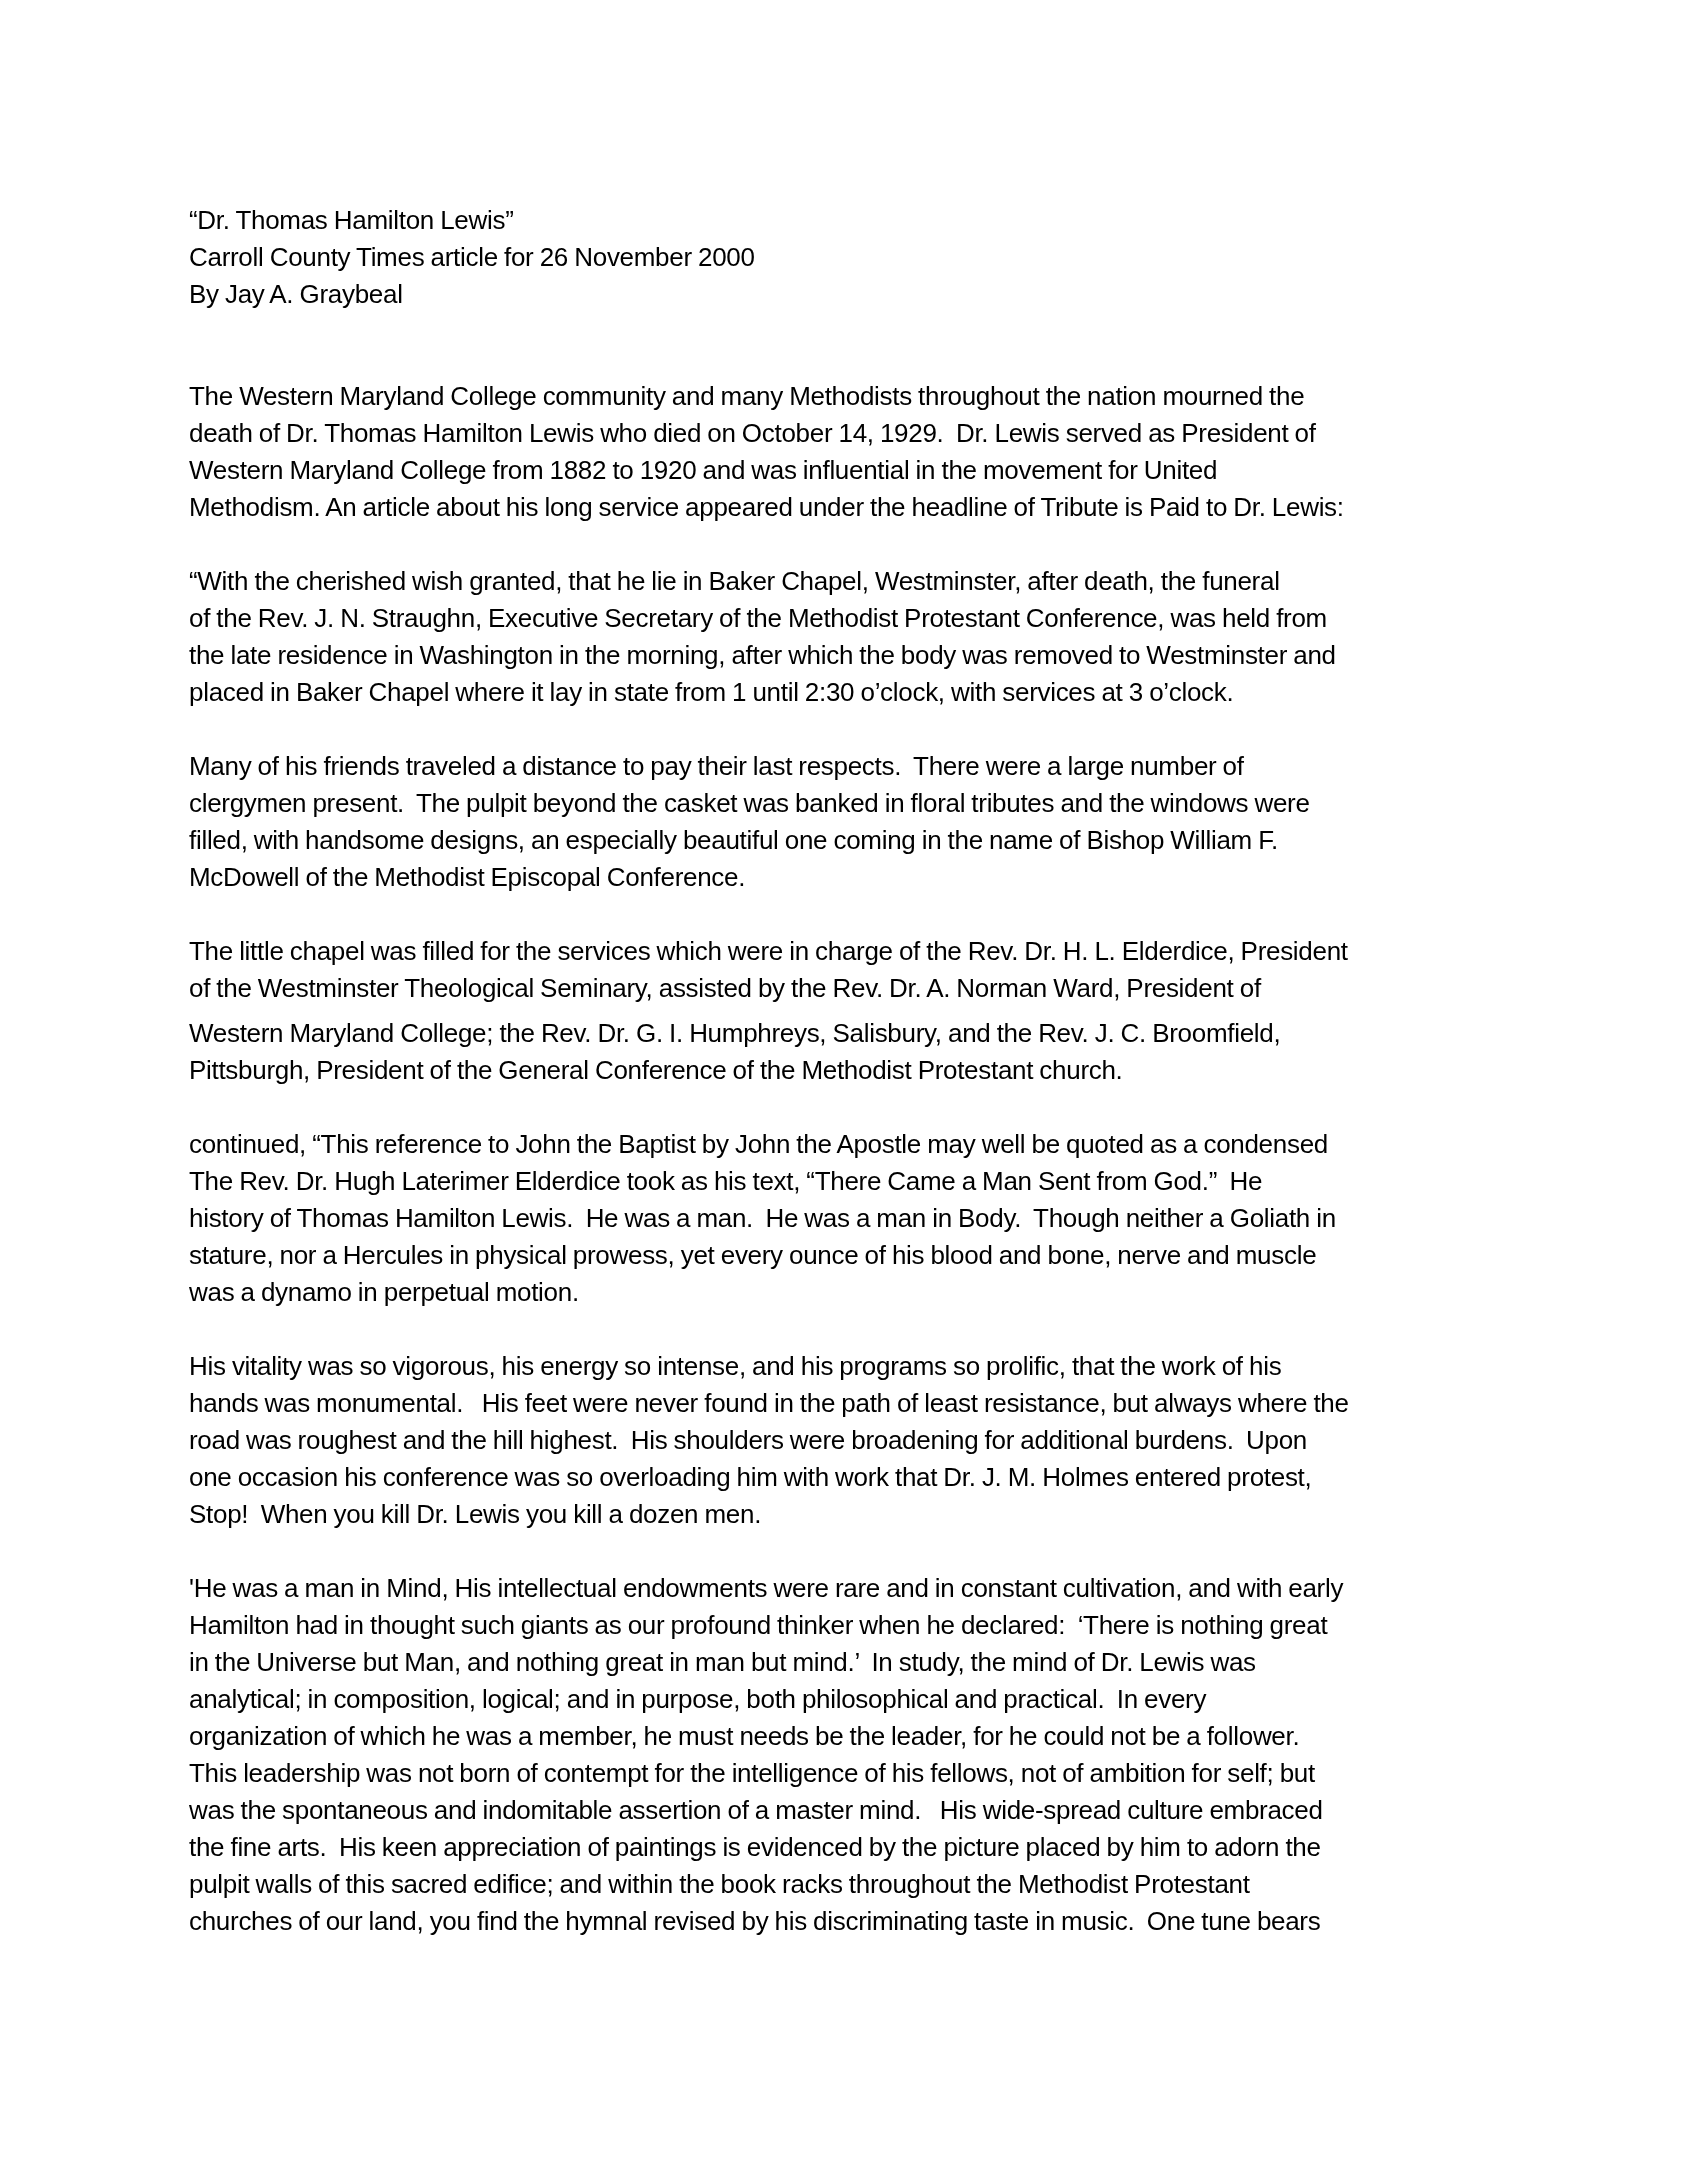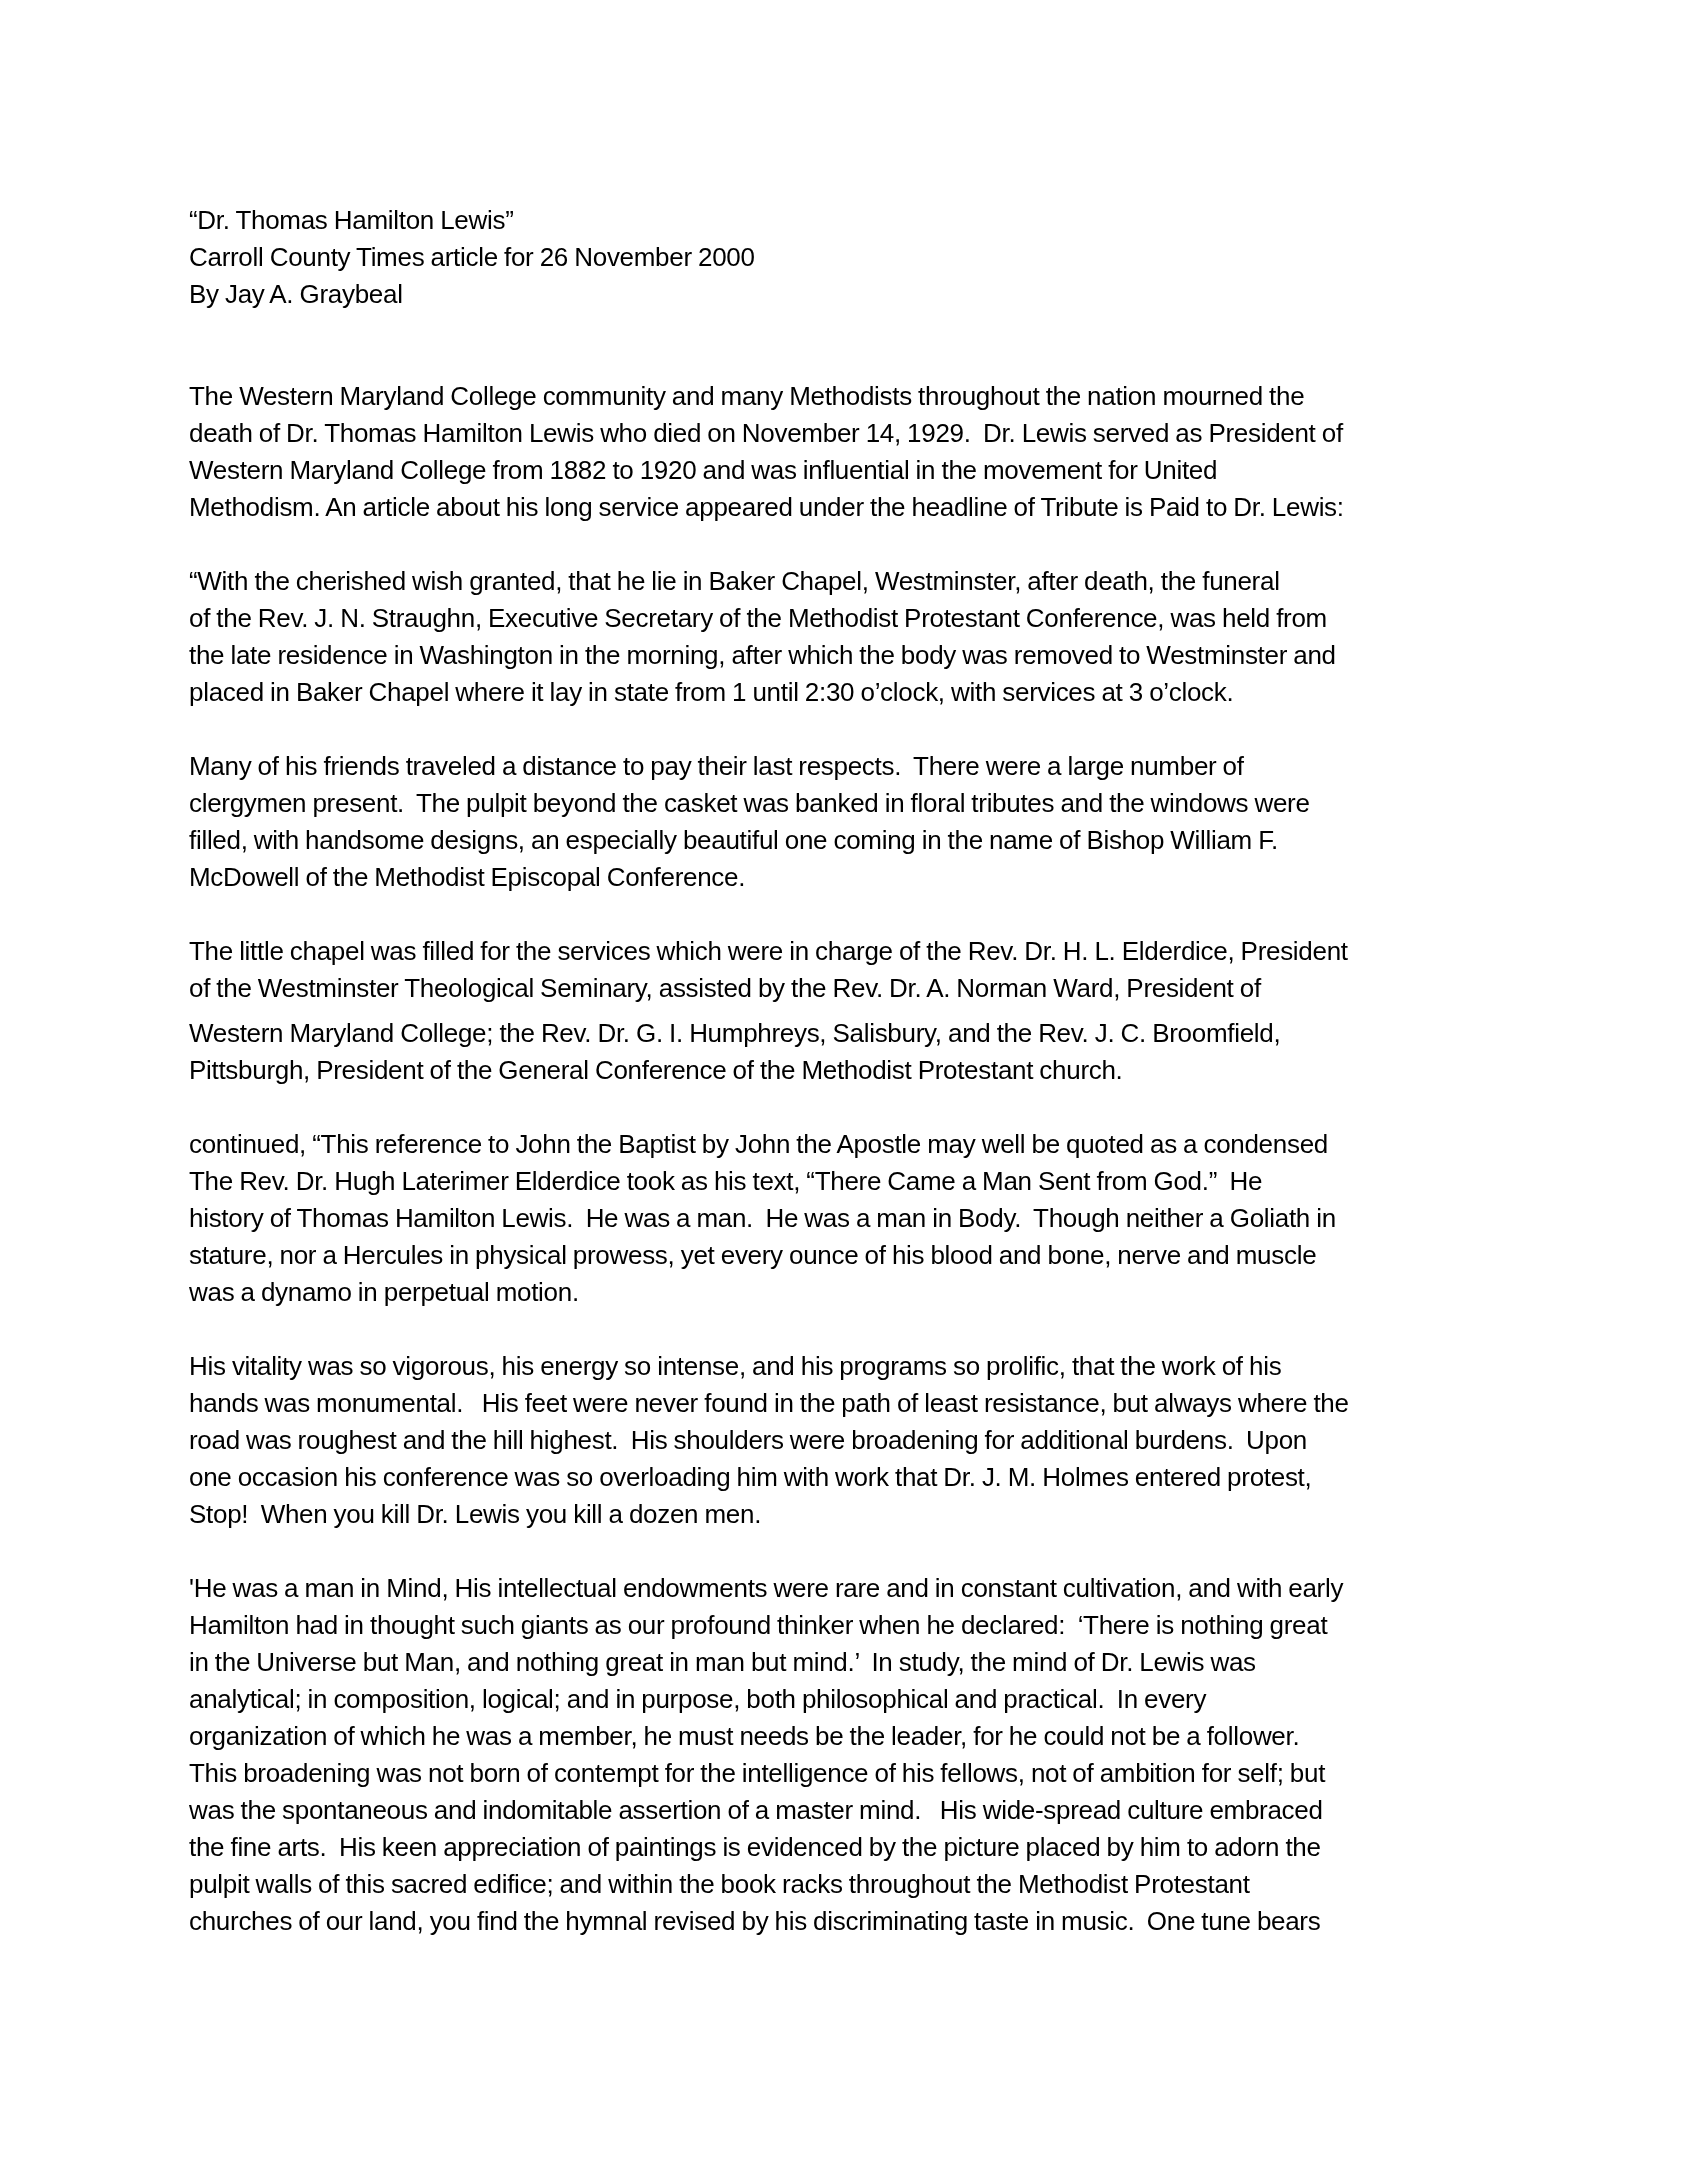--- a/index.html
+++ b/index.html
@@ -55,21 +55,21 @@
 
     <div class="para">
       <span class="line" style="display: block;">“Dr. Thomas Hamilton Lewis”</span>
       <span class="line" style="display: block;">Carroll County Times article for 26 November 2000</span>
       <span class="line" style="display: block;">By Jay A. Graybeal</span>
     </div>
     <span class="blank"></span>
 
     <div class="para">
       <span class="line" style="display: block; margin-top: 28px;">The Western Maryland College community and many Methodists throughout the nation mourned the</span>
-      <span class="line" style="display: block;">death of Dr. Thomas Hamilton Lewis who died on November 14, 1929.  Dr. Lewis served as President of</span>
+      <span class="line" style="display: block;">death of Dr. Thomas Hamilton Lewis who died on October 14, 1929.  Dr. Lewis served as President of</span>
       <span class="line" style="display: block;">Western Maryland College from 1882 to 1920 and was influential in the movement for United</span>
       <span class="line" style="display: block;">Methodism. An article about his long service appeared under the headline of Tribute is Paid to Dr. Lewis:</span>
     </div>
     <span class="blank"></span>
 
     <div class="para">
       <span class="line" style="display: block;">“With the cherished wish granted, that he lie in Baker Chapel, Westminster, after death, the funeral</span>
       <span class="line" style="display: block;">of the Rev. J. N. Straughn, Executive Secretary of the Methodist Protestant Conference, was held from</span>
       <span class="line" style="display: block;">the late residence in Washington in the morning, after which the body was removed to Westminster and</span>
       <span class="line" style="display: block;">placed in Baker Chapel where it lay in state from 1 until 2:30 o’clock, with services at 3 o’clock.</span>
@@ -109,21 +109,21 @@
       <span class="line" style="display: block;">Stop!  When you kill Dr. Lewis you kill a dozen men.</span>
     </div>
     <span class="blank"></span>
 
     <div class="para">
       <span class="line" style="display: block;">'He was a man in Mind, His intellectual endowments were rare and in constant cultivation, and with early</span>
       <span class="line" style="display: block;">Hamilton had in thought such giants as our profound thinker when he declared:  ‘There is nothing great</span>
       <span class="line" style="display: block;">in the Universe but Man, and nothing great in man but mind.’  In study, the mind of Dr. Lewis was</span>
       <span class="line" style="display: block;">analytical; in composition, logical; and in purpose, both philosophical and practical.  In every</span>
       <span class="line" style="display: block;">organization of which he was a member, he must needs be the leader, for he could not be a follower.</span>
-      <span class="line" style="display: block;">This broadening was not born of contempt for the intelligence of his fellows, not of ambition for self; but</span>
+      <span class="line" style="display: block;">This leadership was not born of contempt for the intelligence of his fellows, not of ambition for self; but</span>
       <span class="line" style="display: block;">was the spontaneous and indomitable assertion of a master mind.   His wide-spread culture embraced</span>
       <span class="line" style="display: block;">the fine arts.  His keen appreciation of paintings is evidenced by the picture placed by him to adorn the</span>
       <span class="line" style="display: block;">pulpit walls of this sacred edifice; and within the book racks throughout the Methodist Protestant</span>
       <span class="line" style="display: block;">churches of our land, you find the hymnal revised by his discriminating taste in music.  One tune bears</span>
     </div>
 
   </div>
 </div>
 
 

